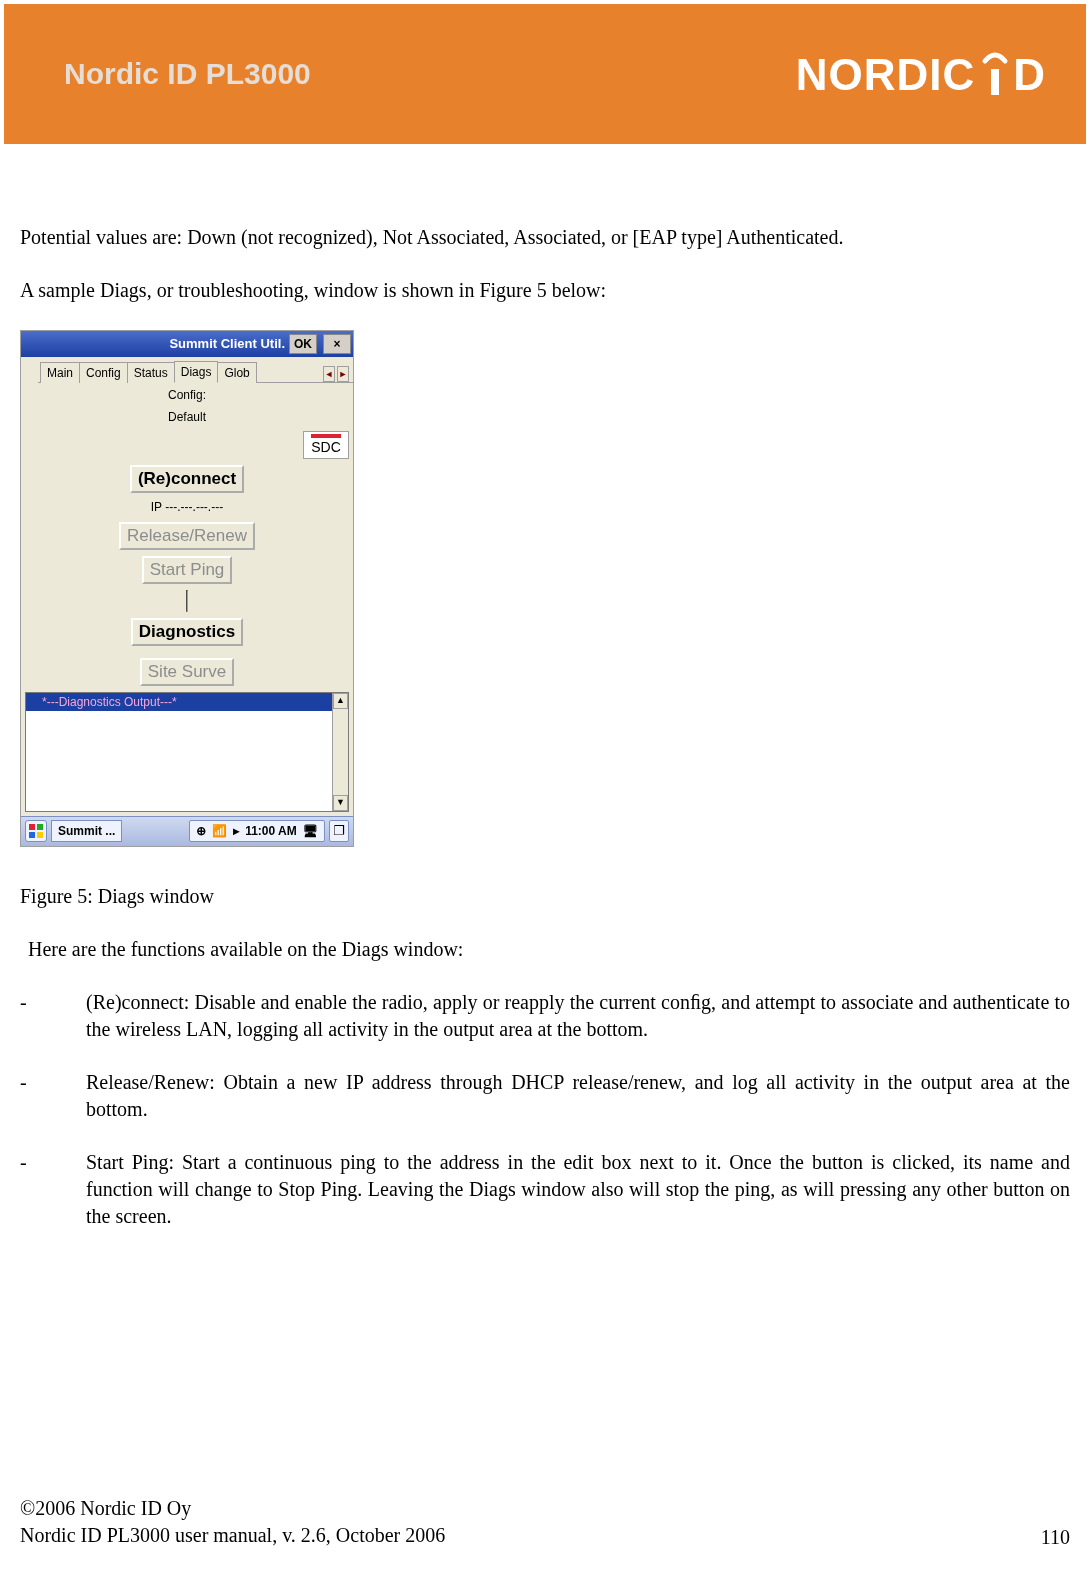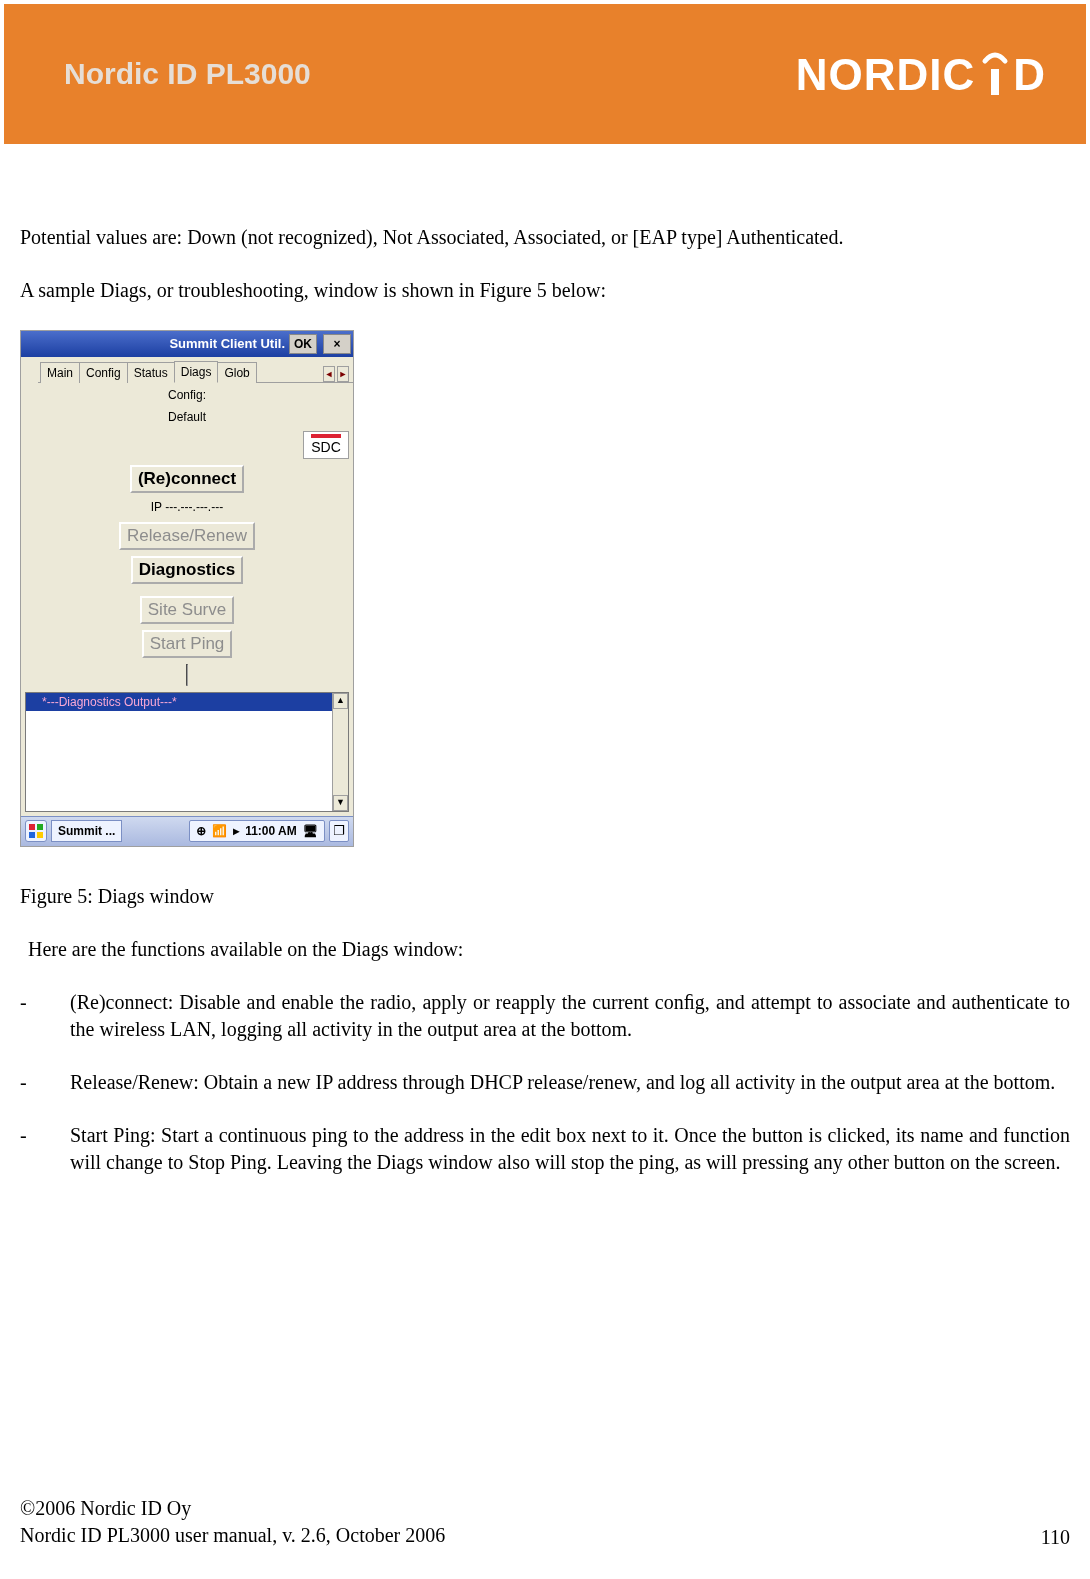--- a/index.html
+++ b/index.html
@@ -55,21 +55,21 @@
   .indent1 { margin-left: 8px; }
   .fig-caption { margin: 36px 0 26px 0; }
   .bullets { margin-top: 4px; }
   .bullet-row {
     display: flex;
     gap: 40px;
     margin-bottom: 26px;
     text-align: justify;
   }
   .bullet-dash { width: 10px; flex: 0 0 auto; }
-  .bullet-text { flex: 1 1 auto; }
+  .bullet-text { flex: 1 1 auto; margin-left: 16px; }
   .footer {
     position: absolute;
     bottom: 30px;
     left: 20px;
     right: 20px;
     font-size: 20px;
     display: flex;
     justify-content: space-between;
     align-items: flex-end;
   }
@@ -279,27 +279,27 @@
         </div>
       </div>
       <div class="scu-row">
         <button class="scu-btn">(Re)connect</button>
       </div>
       <div class="scu-row">
         <span class="scu-label" style="flex:1">IP ---.---.---.---</span>
         <button class="scu-btn disabled">Release/Renew</button>
       </div>
       <div class="scu-row">
+        <button class="scu-btn disabled plain">Start Ping</button>
+        <div class="scu-input"></div>
+      </div>
+      <div class="scu-row">
         <button class="scu-btn" style="flex:0 0 auto">Diagnostics</button>
         <span style="flex:1"></span>
         <button class="scu-btn disabled plain">Site Surve</button>
-      </div>
-      <div class="scu-row">
-        <button class="scu-btn disabled plain">Start Ping</button>
-        <div class="scu-input"></div>
       </div>
       <div class="scu-output">
         <div class="scu-output-inner">
           <div class="scu-output-header">*---Diagnostics Output---*</div>
         </div>
         <div class="scu-output-sb">
           <div class="sbbtn">▲</div>
           <div class="sbbtn">▼</div>
         </div>
       </div>

